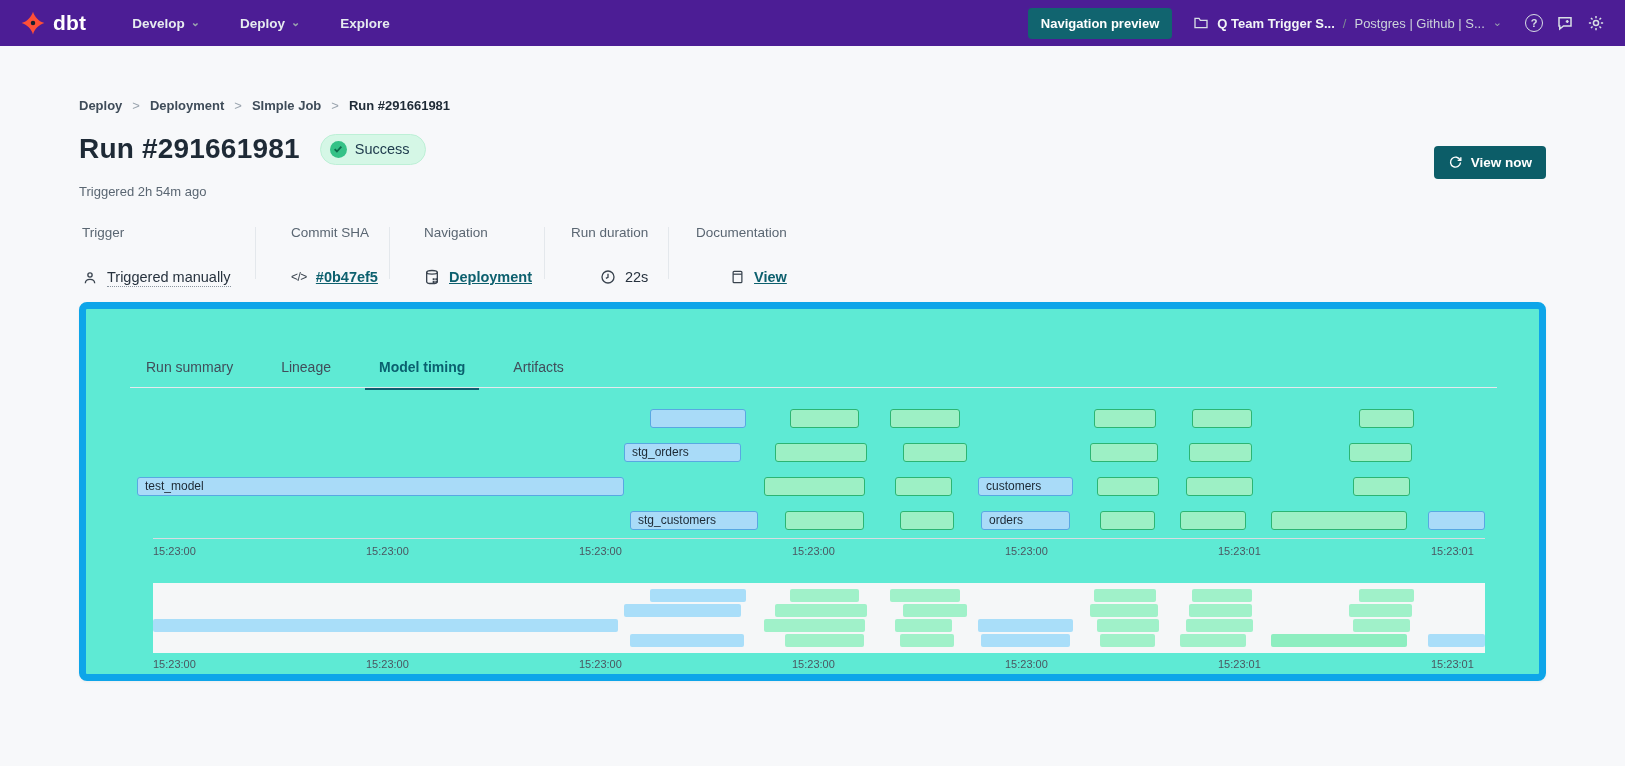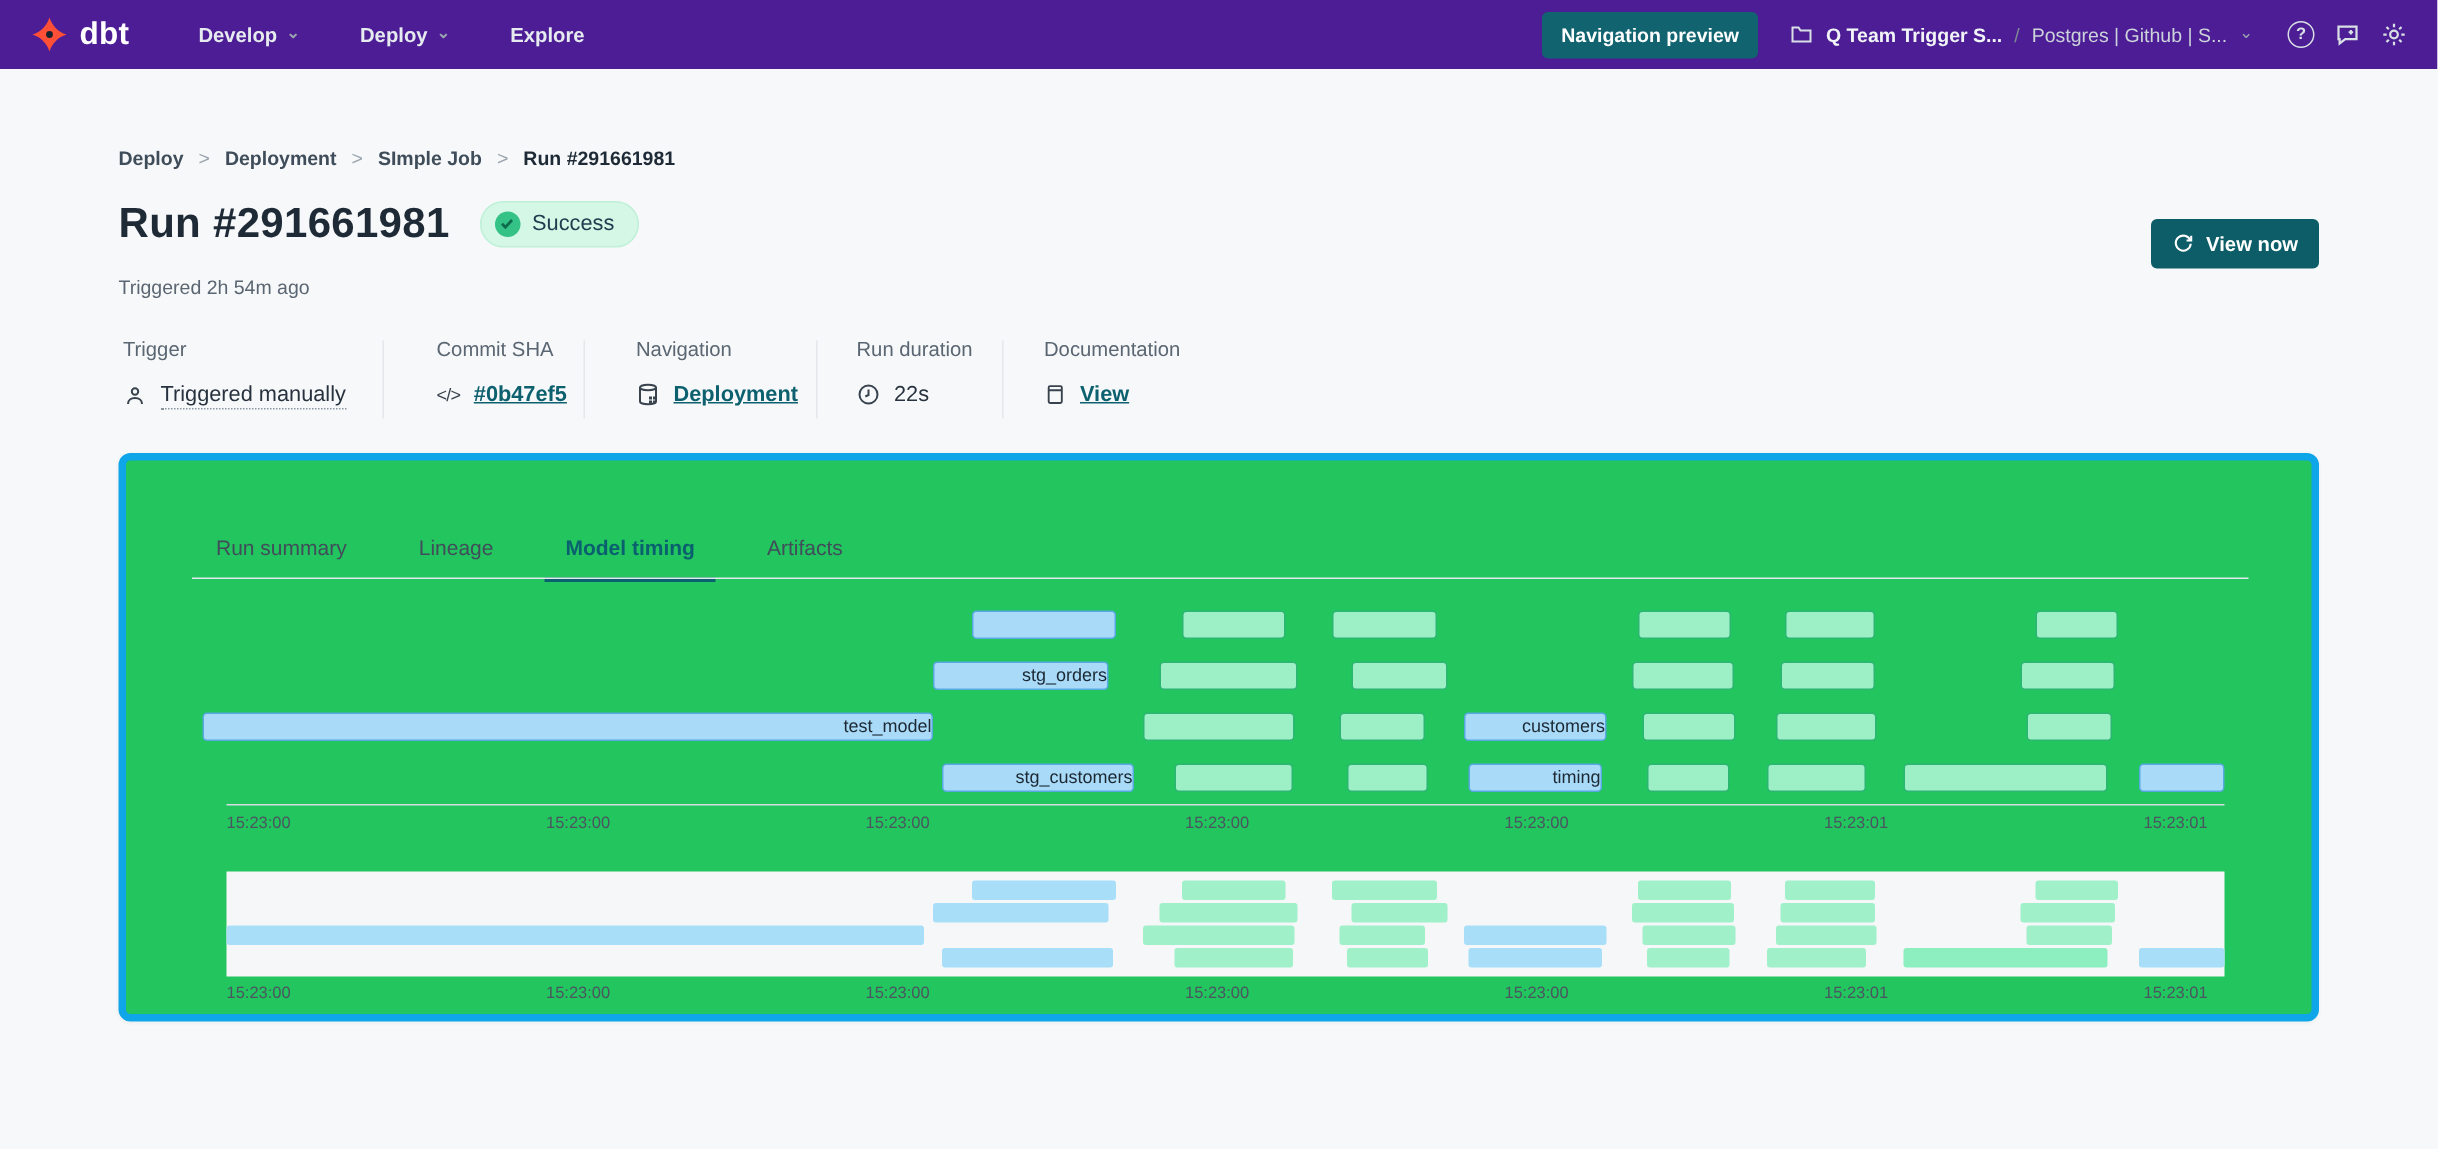--- a/index.html
+++ b/index.html
@@ -42,31 +42,31 @@
     display:flex; align-items:center; justify-content:center; }
   .triggered { position:absolute; left:79px; top:184px; font-size:13px; color:#5a6672; }
   .rerun-btn { position:absolute; right:79px; top:146px; height:33px; padding:0 14px;
     background:#0c5d68; color:#fff; border:none; border-radius:4px; font-size:13.5px;
     font-weight:700; display:flex; align-items:center; gap:8px; cursor:pointer; }
 
   
   .meta-row { position:absolute; left:0; top:225px; width:1625px; height:55px; }
   .meta-col { position:absolute; top:0; }
   .meta-label { font-size:13.5px; color:#5a6672; }
-  .meta-value { margin-top:15px; display:flex; align-items:center; gap:9px;
-    font-size:14.5px; color:#27323e; }
+  .meta-value { margin-top:29px; display:flex; align-items:center; gap:9px;
+    font-size:14.5px; color:#27323e;justify-content:flex-end; }
   .meta-divider { position:absolute; top:2px; width:1px; height:52px; background:#e4e8ec; }
   .dotted-underline { border-bottom:1.5px dotted #8a949e; padding-bottom:1px; }
   .teal-link { color:#0d606e; text-decoration:underline; font-weight:700; cursor:pointer; }
   .code-glyph { font-size:12px; color:#39434e; letter-spacing:-.5px; }
 
   
   .card { position:absolute; left:79px; top:302px; width:1467px; height:379px;
-    background:#22c55e; border:5px solid #0ea5e9; border-radius:8px;
-    box-shadow:0 1px 3px rgba(20,30,40,.05);text-align:right; }
+    background:#5eead4; border:7px solid #0ea5e9; border-radius:8px;
+    box-shadow:0 1px 3px rgba(20,30,40,.05); }
   .tabs { position:absolute; left:46px; top:40px; display:flex; }
   .tab { padding:10px 14px 14px; font-size:14px; color:#414d5a; cursor:pointer;
     position:relative; margin-right:20px; }
   .tab.active { color:#0a606f; font-weight:700; }
   .tab.active::after { content:""; position:absolute; left:0; right:0; bottom:-1px;
     height:3px; background:#0a606f; }
   .tab-line { position:absolute; left:44px; right:42px; top:78px; height:1px; background:#e6e9ed; }
 
   
   .chart-wrap { position:absolute; inset:0; }
@@ -271,21 +271,21 @@
           <div class="bar blue" style="left: 51px; width: 487px; top: 168px;">test_model</div>
           <div class="bar green" style="left: 678px; width: 101px; top: 168px;"></div>
           <div class="bar green" style="left: 809px; width: 57px; top: 168px;"></div>
           <div class="bar blue" style="left: 892px; width: 95px; top: 168px;">customers</div>
           <div class="bar green" style="left: 1011px; width: 62px; top: 168px;"></div>
           <div class="bar green" style="left: 1100px; width: 67px; top: 168px;"></div>
           <div class="bar green" style="left: 1267px; width: 57px; top: 168px;"></div>
           <div class="bar blue" style="left: 544px; width: 128px; top: 202px;">stg_customers</div>
           <div class="bar green" style="left: 699px; width: 79px; top: 202px;"></div>
           <div class="bar green" style="left: 814px; width: 54px; top: 202px;"></div>
-          <div class="bar blue" style="left: 895px; width: 89px; top: 202px;">timing</div>
+          <div class="bar blue" style="left: 895px; width: 89px; top: 202px;">orders</div>
           <div class="bar green" style="left: 1014px; width: 55px; top: 202px;"></div>
           <div class="bar green" style="left: 1094px; width: 66px; top: 202px;"></div>
           <div class="bar green" style="left: 1185px; width: 136px; top: 202px;"></div>
           <div class="bar blue" style="left: 1342px; width: 57px; top: 202px;"></div>
         </div>
       <div class="axis-line"></div>
       <div>
           <span class="tick" style="left: 67px; top: 236px;">15:23:00</span>
           <span class="tick" style="left: 280px; top: 236px;">15:23:00</span>
           <span class="tick" style="left: 493px; top: 236px;">15:23:00</span>

